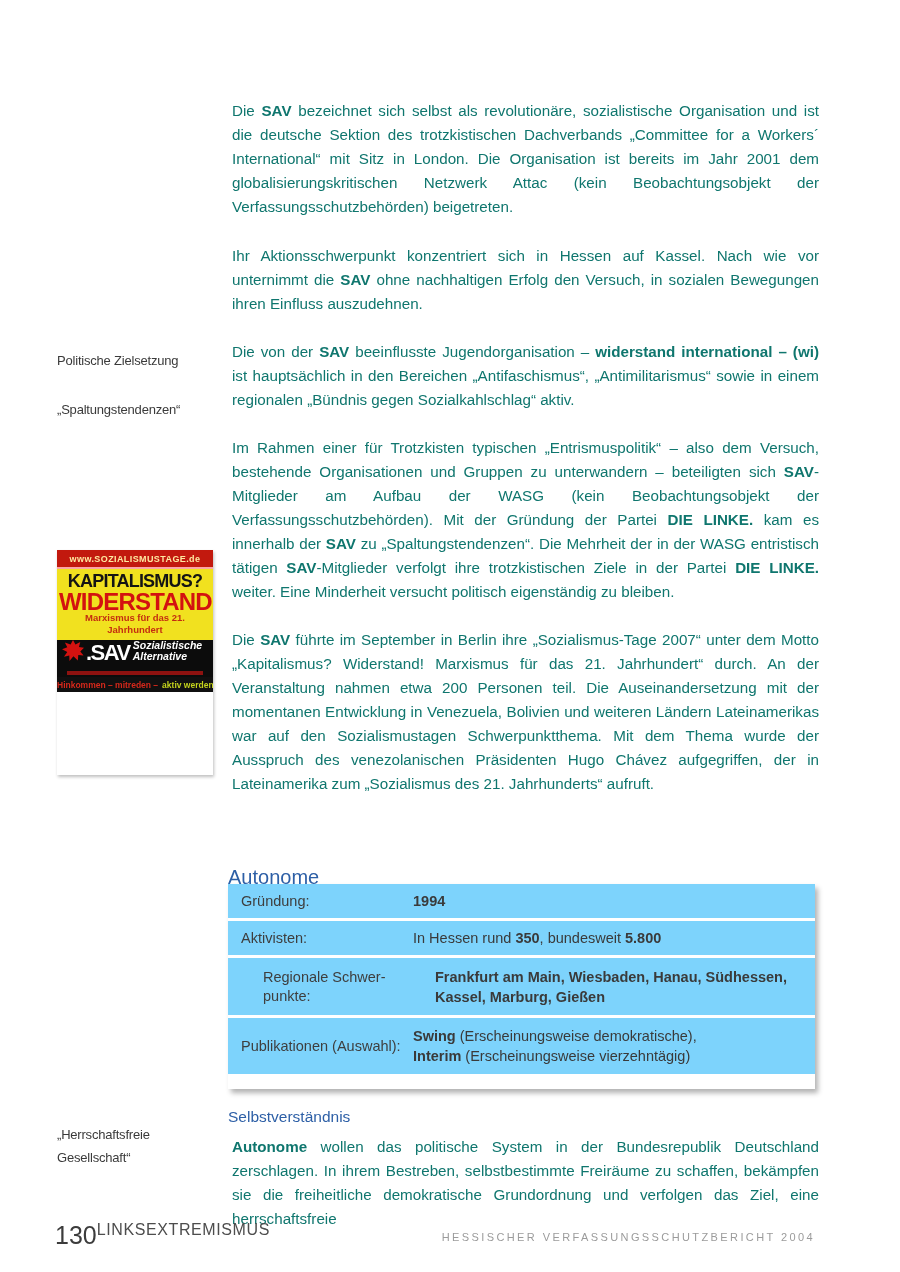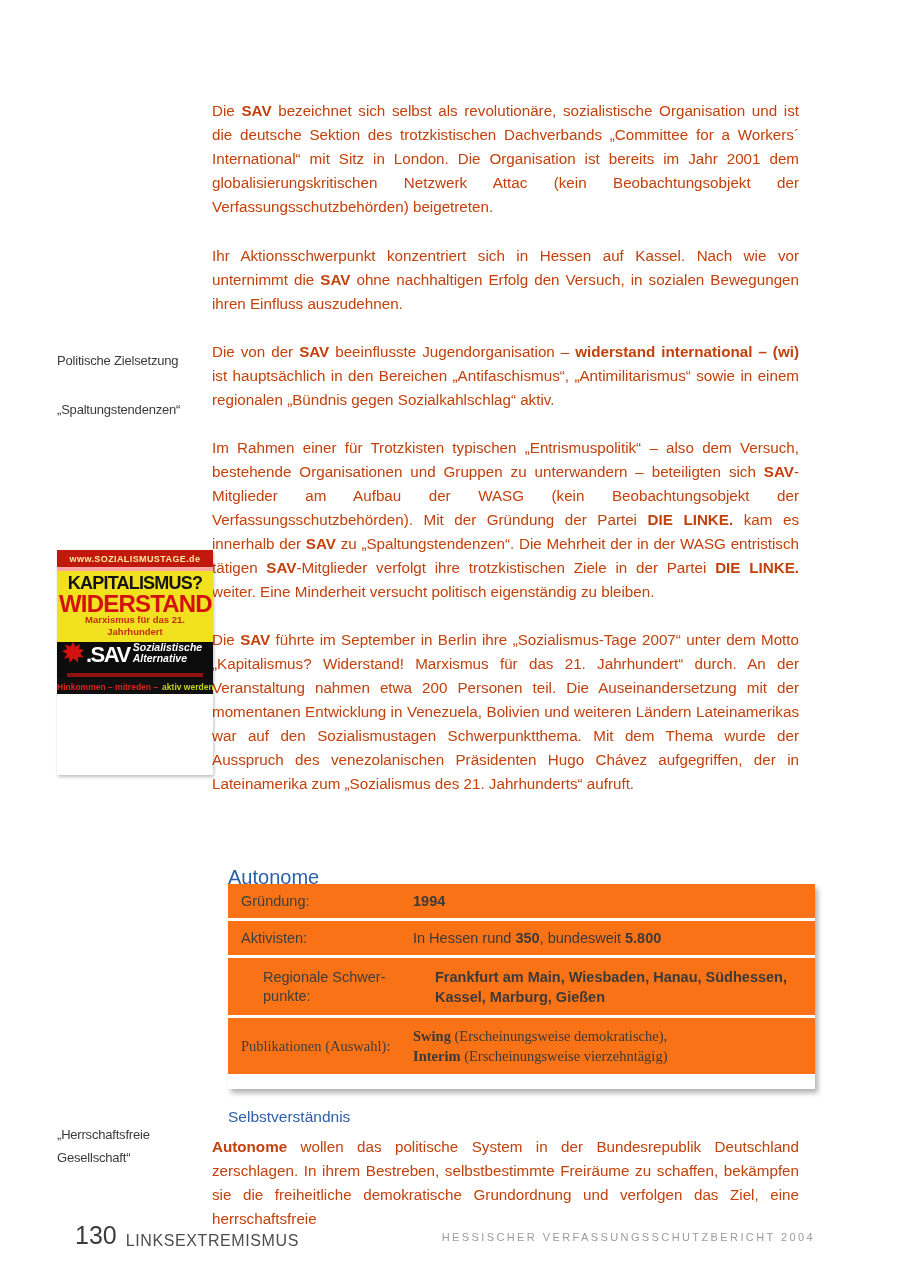--- a/index.html
+++ b/index.html
@@ -1,44 +1,44 @@
 <!DOCTYPE html>
 <html lang="de"><head>
 <meta charset="utf-8">
 <style>
   html,body{margin:0;padding:0;background:#ffffff;}
   .page{position:relative;width:900px;height:1272px;background:#ffffff;overflow:hidden;
         font-family:"Liberation Sans",sans-serif;color:#3d3d3d;}
   .bb{font-weight:700;}
 
   
-  .para{position:absolute;left:212px;width:587px;text-align:justify;
-        font-size:15.2px;line-height:24px;color:#c2410c;}
+  .para{position:absolute;left:232px;width:587px;text-align:justify;
+        font-size:15.2px;line-height:24px;color:#0f766e;}
   .heading{position:absolute;left:228px;color:#2d5fa6;font-weight:400;}
   #h-autonome{top:849px;font-size:20px;}
   #h-selbst{top:1092px;font-size:15.5px;}
 
   
   .mlabel{position:absolute;left:57px;width:165px;font-size:13px;line-height:23px;
           color:#3a3a3a;letter-spacing:-0.2px;}
 
   
   .infotable{position:absolute;left:228px;top:884px;width:587px;
              box-shadow:3px 4px 5px rgba(0,0,0,0.30);}
-  .trow{display:flex;align-items:center;background:#f97316;margin-bottom:3px;}
-  .trow:last-child{margin-bottom:15px;font-family:Liberation Serif, serif;}
+  .trow{display:flex;align-items:center;background:#7dd3fc;margin-bottom:3px;}
+  .trow:last-child{margin-bottom:15px;}
   .trow .tlabel{width:172px;padding-left:13px;font-size:14.5px;line-height:19px;color:#3e3e3e;}
   .trow .tvalue{flex:1;padding-right:12px;font-size:14.5px;line-height:20px;color:#3a3a3a;}
   .rh-s{height:34px;} .rh-m{height:57px;padding-left:22px;} .rh-l{height:56px;}
 
   
   .poster{position:absolute;left:57px;top:550px;width:156px;height:225px;display:flex;
           flex-direction:column;overflow:hidden;box-shadow:1px 2px 3px rgba(0,0,0,0.25);}
   .p-url{height:17px;background:#c2190e;display:flex;align-items:center;justify-content:center;
-         color:#ffe9a0;font-size:9px;font-weight:700;letter-spacing:0.4px;border-bottom:4px solid #fca5a5;}
+         color:#ffe9a0;font-size:9px;font-weight:700;letter-spacing:0.4px;border-bottom:2px solid #fca5a5;}
   .p-yellow{background:#f1e11f;text-align:center;padding:3px 2px 4px 2px;}
   .p-t1{color:#141414;font-size:18px;font-weight:800;letter-spacing:-0.8px;line-height:19px;}
   .p-t2{color:#d31210;font-size:24px;font-weight:800;letter-spacing:-0.8px;line-height:21px;}
   .p-t3{color:#c42d10;font-size:9.5px;font-weight:700;line-height:12px;}
   .p-mid{position:relative;flex:1;background:linear-gradient(160deg,#31361a 0%,#272b12 55%,#3c4220 100%);}
   .p-portrait{position:absolute;left:8px;top:22px;width:72px;height:72px;border-radius:50%;
               background:radial-gradient(circle at 45% 38%,#d8d2c6 0%,#a39c90 35%,#5c574d 70%,#2c2a22 100%);
               box-shadow:0 0 0 2px rgba(210,200,160,0.25);}
   .p-portrait:after{content:"";position:absolute;left:18px;top:34px;width:36px;height:26px;border-radius:50%;
               background:radial-gradient(circle,#efece4 0%,#b9b2a4 60%,transparent 75%);}
@@ -61,21 +61,21 @@
   .sav-star{width:22px;height:22px;background:#d31210;margin-right:2px;
             clip-path:polygon(50% 0%,61% 20%,83% 9%,77% 32%,100% 35%,83% 52%,98% 70%,74% 68%,72% 93%,52% 74%,34% 95%,33% 70%,9% 76%,24% 54%,0% 42%,24% 33%,13% 11%,39% 21%);}
   .sav-word{color:#ffffff;font-size:22px;font-weight:800;letter-spacing:-1.5px;}
   .sav-right{margin-left:3px;color:#ffffff;font-style:italic;font-weight:700;font-size:10.5px;line-height:10.5px;}
   .sav-sub{position:absolute;left:10px;bottom:2px;width:136px;height:4px;background:#8e1210;}
   .p-tag{height:15px;background:#101010;display:flex;align-items:center;justify-content:flex-start;
          gap:4px;font-size:8.5px;font-weight:700;white-space:nowrap;}
   .tag-red{color:#d5281b;} .tag-green{color:#c3d21d;}
 
   
-  .footer-left{position:absolute;left:55px;top:1221px;display:flex;align-items:flex-end;gap:9px;margin-left:20px;}
+  .footer-left{position:absolute;left:55px;top:1221px;display:flex;align-items:flex-start;}
   .f-num{font-size:25px;color:#3c3c3c;}
   .f-sec{font-size:16px;letter-spacing:0.6px;color:#4d4d4d;}
   .footer-right{position:absolute;right:85px;top:1231px;font-size:11px;letter-spacing:2.4px;color:#9b9b9b;}
 </style>
 </head>
 <body>
 
 <div class="page">
 
   <p class="para" style="top:84px"><span>Die </span><span class="bb">SAV</span><span> bezeichnet sich selbst als revolutionäre, sozialistische Organisation und ist die deutsche Sektion des trotzkistischen Dachverbands „Committee for a Workers´ International“ mit Sitz in London. Die Organisation ist bereits im Jahr 2001 dem globalisierungskritischen Netzwerk Attac (kein Beobachtungsobjekt der Verfassungsschutzbehörden) beigetreten.</span></p>

